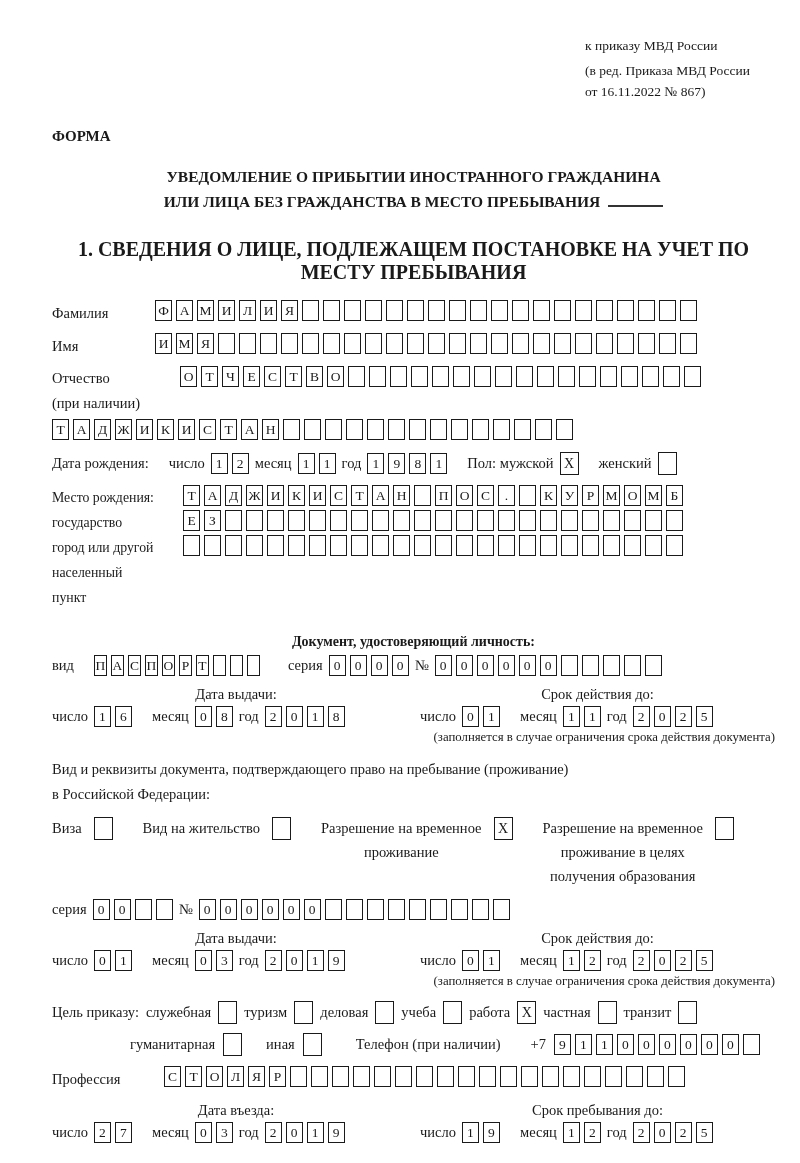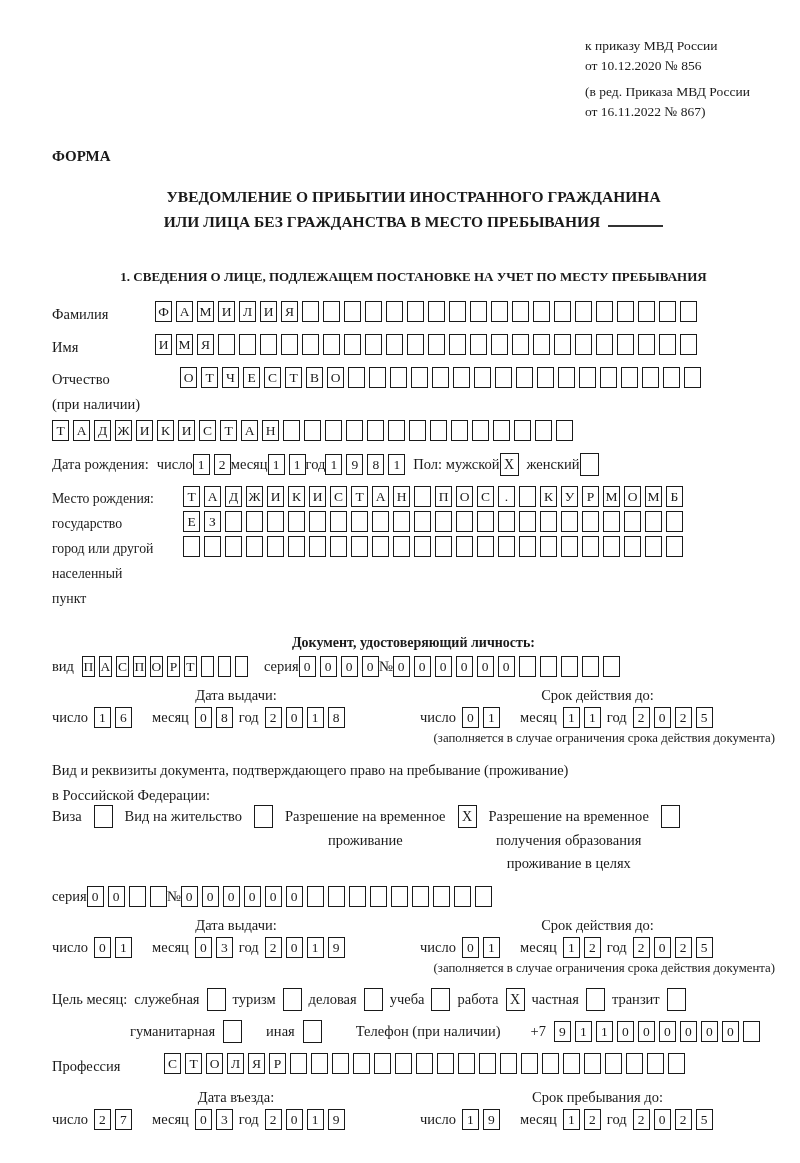--- a/index.html
+++ b/index.html
@@ -8,64 +8,63 @@
     width:800px; height:1163px; overflow:hidden;
     padding:36px 25px 0 52px;
     font-family:"Liberation Serif", serif;
     font-size:14.5px; color:#1a1a1a;
   }
   .annex { width:190px; margin-left:auto; font-size:13.5px; line-height:1.5; }
   .annex .rev { margin-top:5px; }
   .forma { text-align:left; font-weight:bold; font-size:15px; margin-top:26px; padding-right:4px; }
   .title { text-align:center; font-weight:bold; font-size:15.5px; line-height:1.6; margin-top:20px; }
   .blankline { display:inline-block; width:55px; border-bottom:2px solid #333; height:14px; margin-left:8px; }
-  .sect { font-weight:bold; font-size:13px; margin-top:34px; text-align:center; }
+  .sect { font-weight:bold; font-size:20px; margin-top:24px; text-align:center; }
 
   .frow { display:flex; align-items:flex-start; margin-top:7px;gap:28px; }
   .flabel { flex:none; line-height:26px; }
   .flabel.ml { line-height:25px; }
   .cells { display:inline-flex; gap:4px; flex:none; align-items:flex-start; }
   .cell {
     flex:none; width:17px; height:21px; border:1.6px solid #1a1a1a;
     text-align:center; font-size:13.5px; line-height:20px;
   }
   .cells.narrow .cell { width:13px; }
   .cb {
     flex:none; display:inline-block; width:19px; height:23px;
     border:1.6px solid #1a1a1a; text-align:center; font-size:14px; line-height:22px;
   }
   .t { flex:none; }
 
-  .inline { display:flex; align-items:center; }
+  .inline { display:flex; align-items:center; gap:6px; }
   .dhead { display:flex; margin-top:10px; }
   .dhead .lh { width:368px; text-align:center; }
   .dhead .rh { flex:1; text-align:center; }
   .drow { display:flex; margin-top:3px; align-items:center; }
   .drow .lg { width:368px; display:flex; align-items:center; gap:6px; }
   .drow .rg { flex:1; display:flex; align-items:center; gap:6px; }
   .gap8 { width:8px; flex:none; }
   .note { text-align:right; font-size:12.8px; margin-top:3px; }
 
-  .optrow { display:flex; gap:12px; margin-top:1px; align-items:flex-start; }
+  .optrow { display:flex; gap:30px; margin-top:14px; align-items:flex-start; }
   .opt { display:flex; gap:12px; align-items:flex-start; }
   .opt .lines { text-align:center; line-height:1.65; }
 
   .purposes { display:flex; align-items:center; gap:7px; margin-top:12px; flex-wrap:nowrap; }
   .purposes .t { white-space:nowrap; }
   .phone-row { display:flex; align-items:center; gap:8px; margin-top:9px; padding-left:78px; }
 
   .dochead { text-align:center; font-weight:bold; font-size:14px; margin-top:24px; }
   .mt4 { margin-top:4px; } .mt8 { margin-top:8px; } .mt10 { margin-top:16px; }
 </style>
 </head>
 <body>
 
 <div class="annex">
   <div>к приказу МВД России</div>
-  <div>от 10.12.2020 № 856</div>
   <div class="rev">
     <div>(в ред. Приказа МВД России</div>
     <div>от 16.11.2022 № 867)</div>
   </div>
 </div>
 
 <div class="forma">ФОРМА</div>
 
 <div class="title">
   <div>УВЕДОМЛЕНИЕ О ПРИБЫТИИ ИНОСТРАННОГО ГРАЖДАНИНА</div>
@@ -423,22 +422,22 @@
   <div class="opt">
     <div class="lines">
       <div>Разрешение на временное</div>
       <div>проживание</div>
     </div>
     <span class="cb">X</span>
   </div>
   <div class="opt">
     <div class="lines">
       <div>Разрешение на временное</div>
+      <div>проживание в целях</div>
       <div>получения образования</div>
-      <div>проживание в целях</div>
     </div>
     <span class="cb"></span>
   </div>
 </div>
 
 <div class="inline" style="margin-top:10px;">
   <span class="t">серия</span>
   <span class="cells">
       <span class="cell">0</span>
       <span class="cell">0</span>
@@ -507,21 +506,21 @@
         <span class="cell">2</span>
         <span class="cell">0</span>
         <span class="cell">2</span>
         <span class="cell">5</span>
       </span>
   </div>
 </div>
 <div class="note">(заполняется в случае ограничения срока действия документа)</div>
 
 <div class="purposes">
-  <span class="t">Цель месяц:</span>
+  <span class="t">Цель приказу:</span>
   <span class="t">служебная</span>
     <span class="cb"></span>
   <span class="t">туризм</span>
     <span class="cb"></span>
   <span class="t">деловая</span>
     <span class="cb"></span>
   <span class="t">учеба</span>
     <span class="cb"></span>
   <span class="t">работа</span>
     <span class="cb">X</span>

